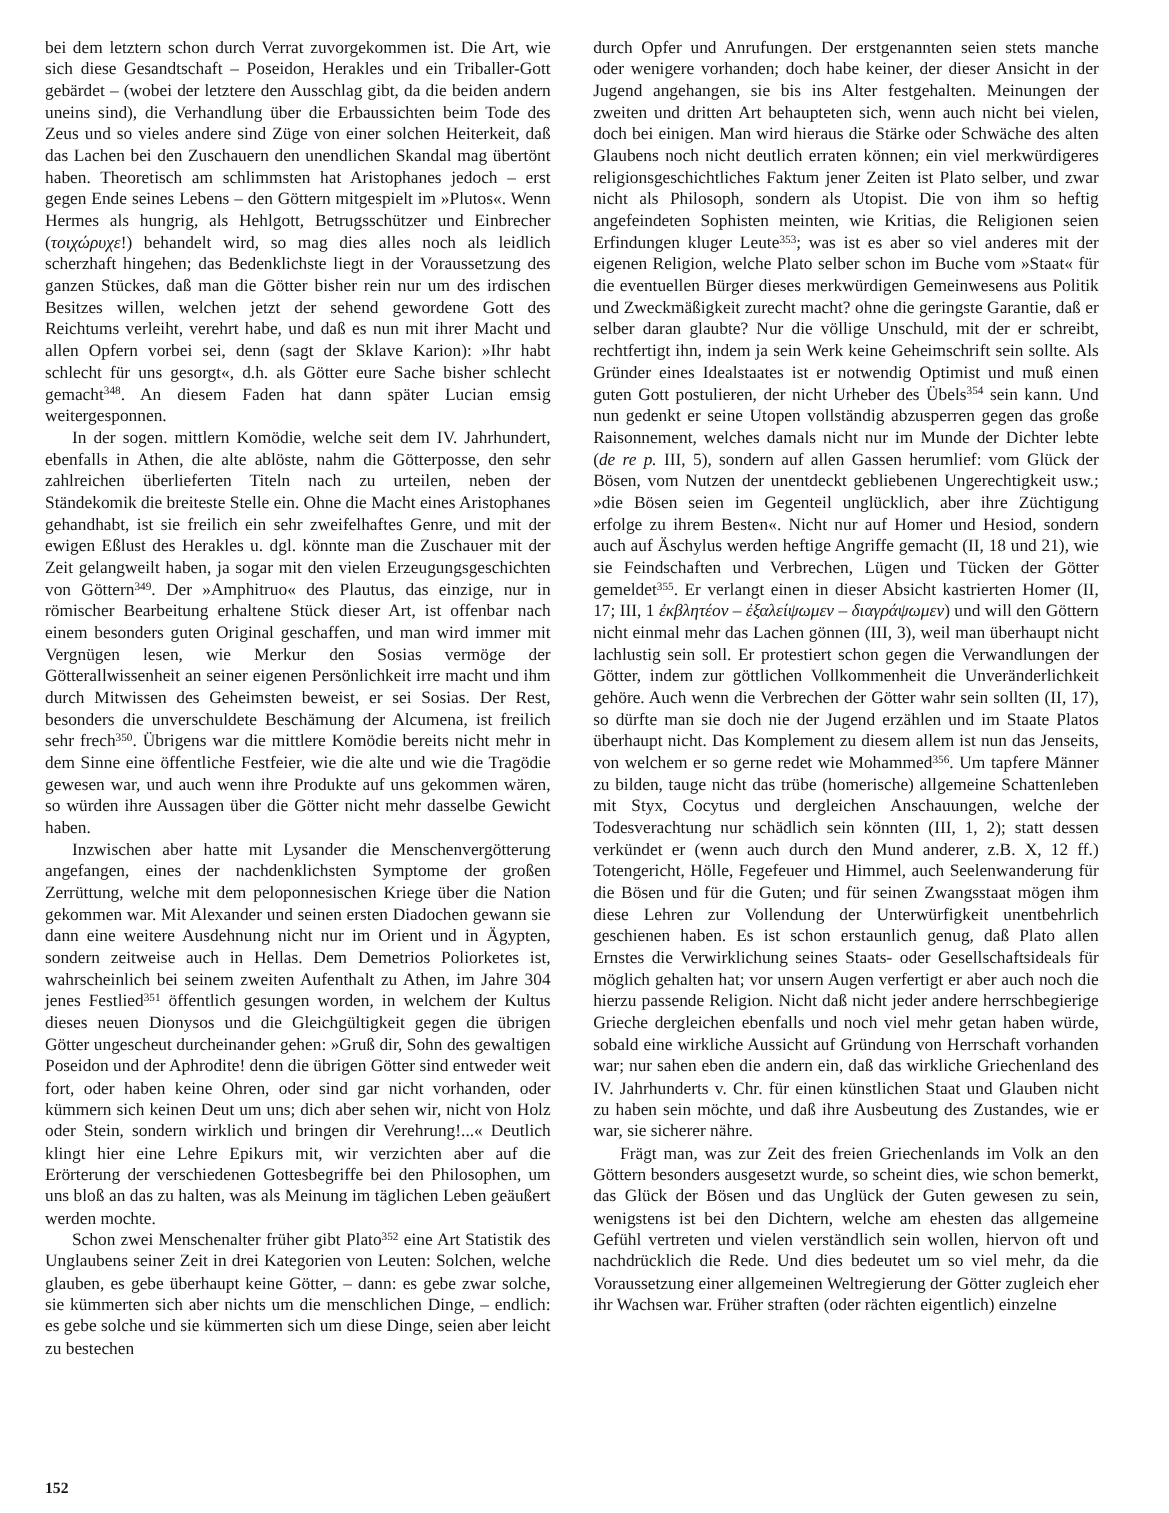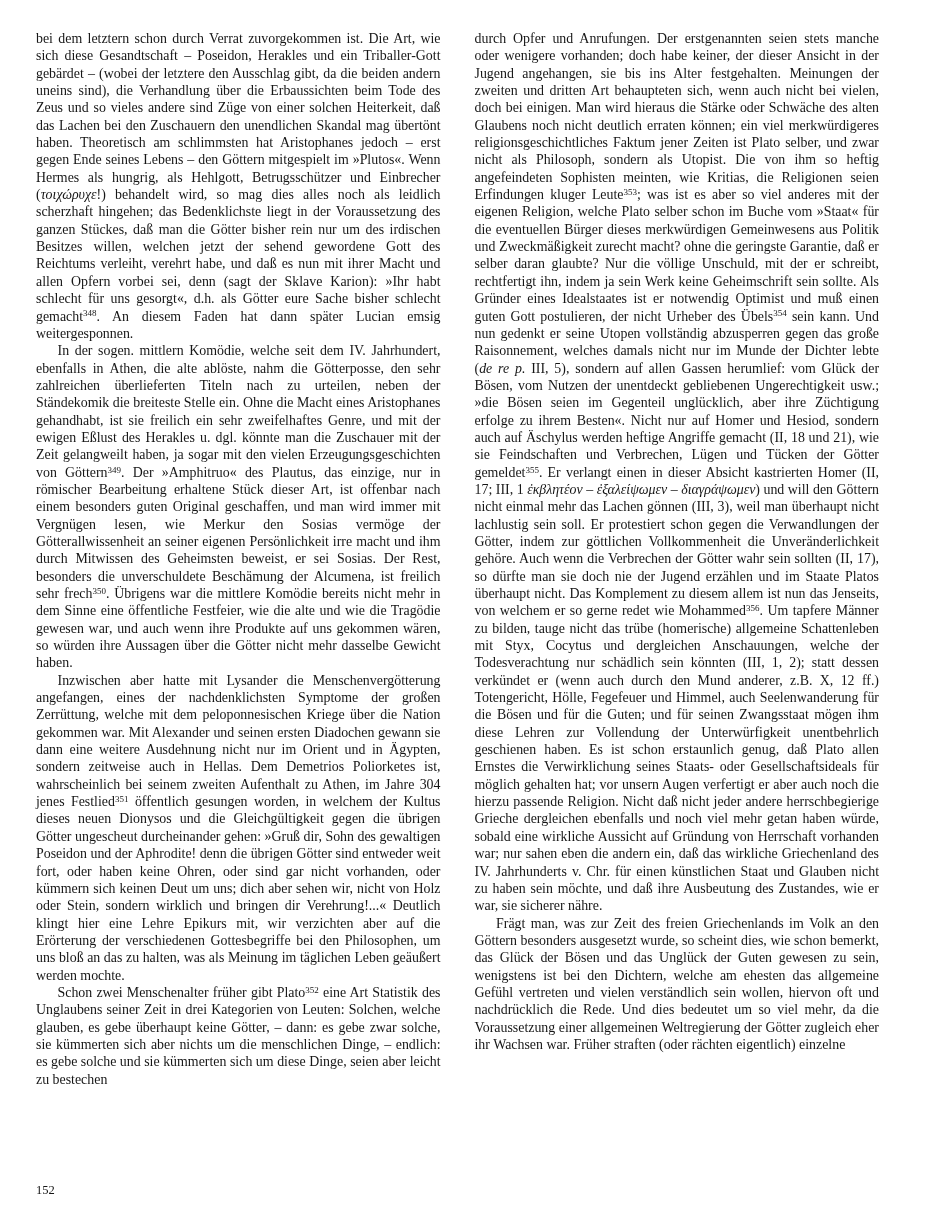--- a/index.html
+++ b/index.html
@@ -39,20 +39,21 @@
     position: relative;
     top: -0.45em;
   }
   em { font-style: italic; }
   .page-number {
     position: absolute;
     left: 36px;
     bottom: 12px;
     font-size: 12.5px;
     color: #161616;
+    font-weight: bold;
   }
 </style>
 </head>
 <body>
 
 <div class="page">
   <div class="columns">
     <div class="column">
         <p class="para">bei dem letztern schon durch Verrat zuvorgekommen ist. Die Art, wie sich diese Gesandtschaft – Poseidon, Herakles und ein Triballer-Gott gebärdet – (wobei der letztere den Ausschlag gibt, da die beiden andern uneins sind), die Verhandlung über die Erbaussichten beim Tode des Zeus und so vieles andere sind Züge von einer solchen Heiterkeit, daß das Lachen bei den Zuschauern den unendlichen Skandal mag übertönt haben. Theoretisch am schlimmsten hat Aristophanes jedoch – erst gegen Ende seines Lebens – den Göttern mitgespielt im »Plutos«. Wenn Hermes als hungrig, als Hehlgott, Betrugsschützer und Einbrecher (<em>τοιχώρυχε</em>!) behandelt wird, so mag dies alles noch als leidlich scherzhaft hingehen; das Bedenklichste liegt in der Voraussetzung des ganzen Stückes, daß man die Götter bisher rein nur um des irdischen Besitzes willen, welchen jetzt der sehend gewordene Gott des Reichtums verleiht, verehrt habe, und daß es nun mit ihrer Macht und allen Opfern vorbei sei, denn (sagt der Sklave Karion): »Ihr habt schlecht für uns gesorgt«, d.h. als Götter eure Sache bisher schlecht gemacht<sup>348</sup>. An diesem Faden hat dann später Lucian emsig weitergesponnen.</p>
         <p class="para indent">In der sogen. mittlern Komödie, welche seit dem IV. Jahrhundert, ebenfalls in Athen, die alte ablöste, nahm die Götterposse, den sehr zahlreichen überlieferten Titeln nach zu urteilen, neben der Ständekomik die breiteste Stelle ein. Ohne die Macht eines Aristophanes gehandhabt, ist sie freilich ein sehr zweifelhaftes Genre, und mit der ewigen Eßlust des Herakles u. dgl. könnte man die Zuschauer mit der Zeit gelangweilt haben, ja sogar mit den vielen Erzeugungsgeschichten von Göttern<sup>349</sup>. Der »Amphitruo« des Plautus, das einzige, nur in römischer Bearbeitung erhaltene Stück dieser Art, ist offenbar nach einem besonders guten Original geschaffen, und man wird immer mit Vergnügen lesen, wie Merkur den Sosias vermöge der Götterallwissenheit an seiner eigenen Persönlichkeit irre macht und ihm durch Mitwissen des Geheimsten beweist, er sei Sosias. Der Rest, besonders die unverschuldete Beschämung der Alcumena, ist freilich sehr frech<sup>350</sup>. Übrigens war die mittlere Komödie bereits nicht mehr in dem Sinne eine öffentliche Festfeier, wie die alte und wie die Tragödie gewesen war, und auch wenn ihre Produkte auf uns gekommen wären, so würden ihre Aussagen über die Götter nicht mehr dasselbe Gewicht haben.</p>

